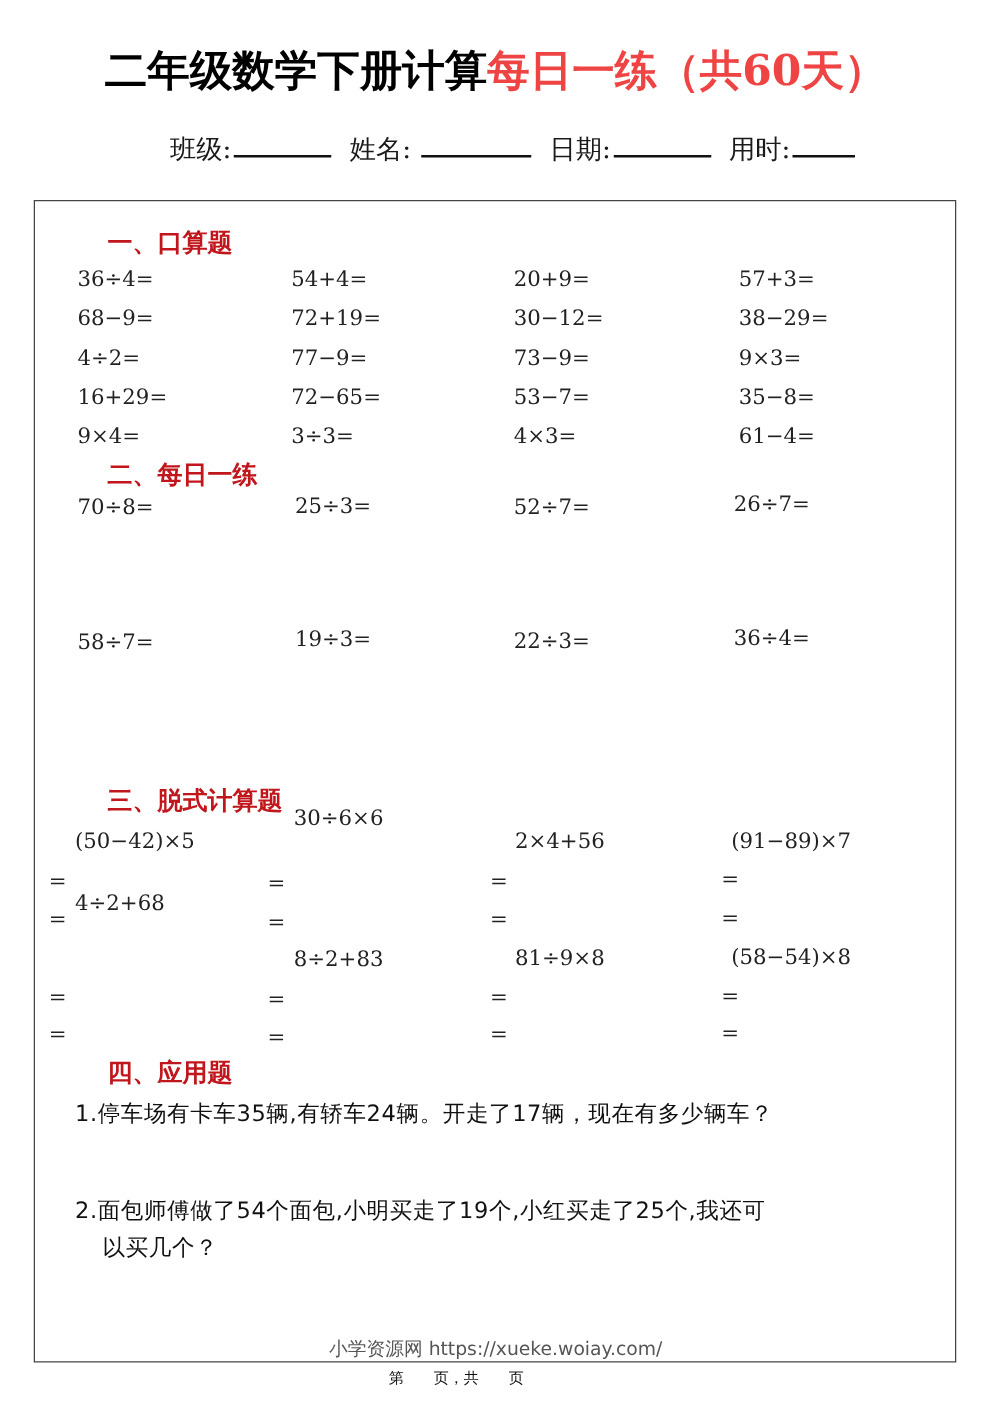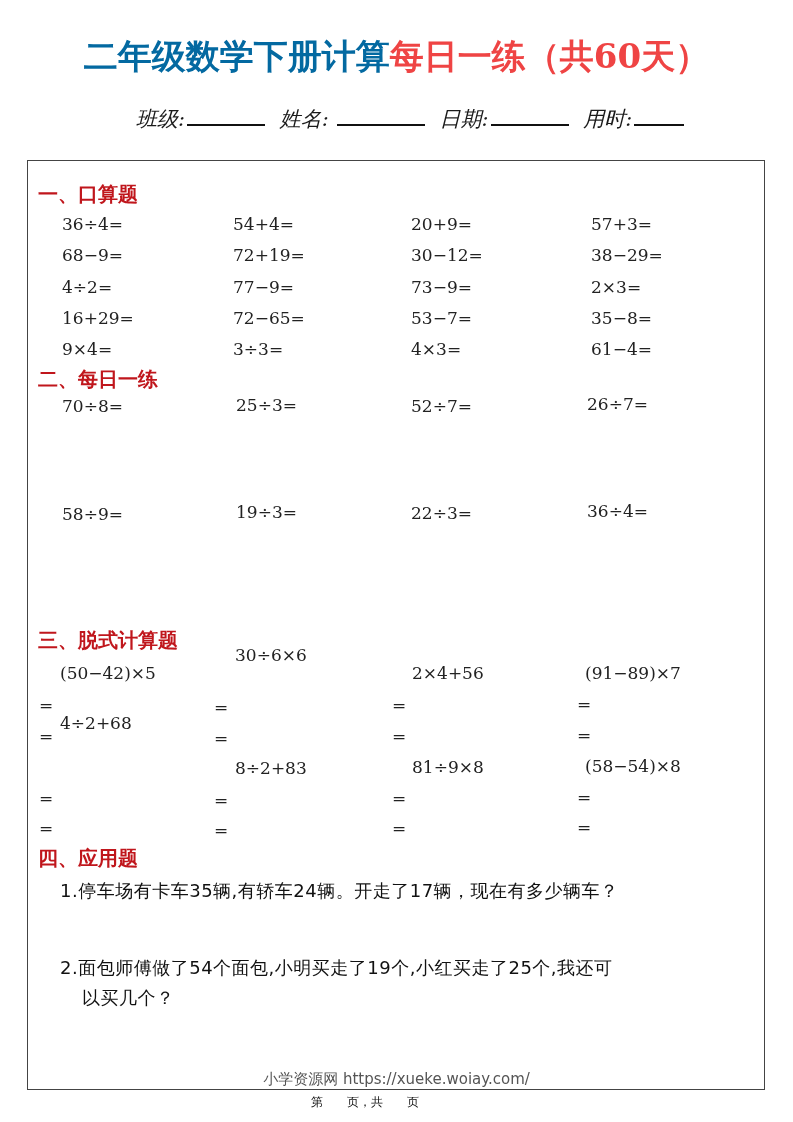--- a/index.html
+++ b/index.html
@@ -1,26 +1,26 @@
 <!DOCTYPE html>
 <html><head>
 <meta charset="utf-8">
 <style>
   html, body { margin: 0; padding: 0; background: #ffffff; }
   body { width: 793px; height: 1122px; position: relative; overflow: hidden;
          font-family: "DejaVu Serif", serif; color: #1a1a1a; }
   .title { position: absolute; top: 34px; left: 0; width: 793px; text-align: center;
            font-family: "DejaVu Serif", serif; font-weight: bold; font-size: 34px; letter-spacing: 0px; }
-  .title .black { color: #0369a1; }
+  .title .black { color: #000000; }
   .title .red { color: #ef4444; }
-  .info { position: absolute; top: 104px; left: 136px; font-size: 21px; font-family: "DejaVu Serif", serif; white-space: nowrap; font-style: italic; }
+  .info { position: absolute; top: 104px; left: 136px; font-size: 21px; font-family: "DejaVu Serif", serif; white-space: nowrap; }
   .info .field { display: inline-block; margin-right: 8px; }
   .info .blank { display: inline-block; border-bottom: 2px solid #111; height: 20px; vertical-align: baseline; margin-left: 2px; }
   .frame { position: absolute; left: 27px; top: 160px; width: 738px; height: 930px; border: 1.5px solid #444; box-sizing: border-box; }
-  .sec-title { position: absolute; color: #c0161c; font-weight: bold; font-size: 20px; font-family: Liberation Mono, monospace; }
+  .sec-title { position: absolute; color: #c0161c; font-weight: bold; font-size: 20px; font-family: Liberation Mono, monospace; margin-left: 48px; }
   .expr { position: absolute; font-size: 17px; font-family: "DejaVu Serif", serif; color: #222; white-space: nowrap; }
   .eq { position: absolute; font-size: 17px; font-family: "DejaVu Serif", serif; color: #222; }
   .word { position: absolute; font-size: 18px; font-family: "DejaVu Sans", sans-serif; color: #111; white-space: nowrap; letter-spacing: 0.5px; }
   .footer-src { position: absolute; top: 1070px; left: 0; width: 793px; text-align: center; font-family: "DejaVu Sans", sans-serif; font-size: 15px; color: #555; }
   .footer-page { position: absolute; top: 1094px; left: 0; width: 730px; text-align: center; font-family: "DejaVu Sans", sans-serif; font-size: 12px; color: #111; }
 </style>
 </head>
 <body>
 
 <div class="title">
@@ -44,41 +44,41 @@
   <div class="expr" style="left:591px;top:214px">57+3=</div>
 
   <div class="expr" style="left:62px;top:245px">68−9=</div>
   <div class="expr" style="left:233px;top:245px">72+19=</div>
   <div class="expr" style="left:411px;top:245px">30−12=</div>
   <div class="expr" style="left:591px;top:245px">38−29=</div>
 
   <div class="expr" style="left:62px;top:277px">4÷2=</div>
   <div class="expr" style="left:233px;top:277px">77−9=</div>
   <div class="expr" style="left:411px;top:277px">73−9=</div>
-  <div class="expr" style="left:591px;top:277px">2×3=</div>
+  <div class="expr" style="left:591px;top:277px">9×3=</div>
 
   <div class="expr" style="left:62px;top:308px">16+29=</div>
   <div class="expr" style="left:233px;top:308px">72−65=</div>
   <div class="expr" style="left:411px;top:308px">53−7=</div>
   <div class="expr" style="left:591px;top:308px">35−8=</div>
 
   <div class="expr" style="left:62px;top:339px">9×4=</div>
   <div class="expr" style="left:233px;top:339px">3÷3=</div>
   <div class="expr" style="left:411px;top:339px">4×3=</div>
   <div class="expr" style="left:591px;top:339px">61−4=</div>
 </div>
 
 <div class="sec-title" style="left:38px; top:366px;">二、每日一练</div>
 <div>
   <div class="expr" style="left:62px;top:396px">70÷8=</div>
   <div class="expr" style="left:236px;top:395px">25÷3=</div>
   <div class="expr" style="left:411px;top:396px">52÷7=</div>
   <div class="expr" style="left:587px;top:394px">26÷7=</div>
 
-  <div class="expr" style="left:62px;top:504px">58÷9=</div>
+  <div class="expr" style="left:62px;top:504px">58÷7=</div>
   <div class="expr" style="left:236px;top:502px">19÷3=</div>
   <div class="expr" style="left:411px;top:503px">22÷3=</div>
   <div class="expr" style="left:587px;top:501px">36÷4=</div>
 </div>
 
 <div class="sec-title" style="left:38px; top:627px;">三、脱式计算题</div>
 <div>
   <div class="expr" style="left:60px;top:663px">(50−42)×5</div>
   <div class="expr" style="left:235px;top:645px">30÷6×6</div>
   <div class="expr" style="left:412px;top:663px">2×4+56</div>

